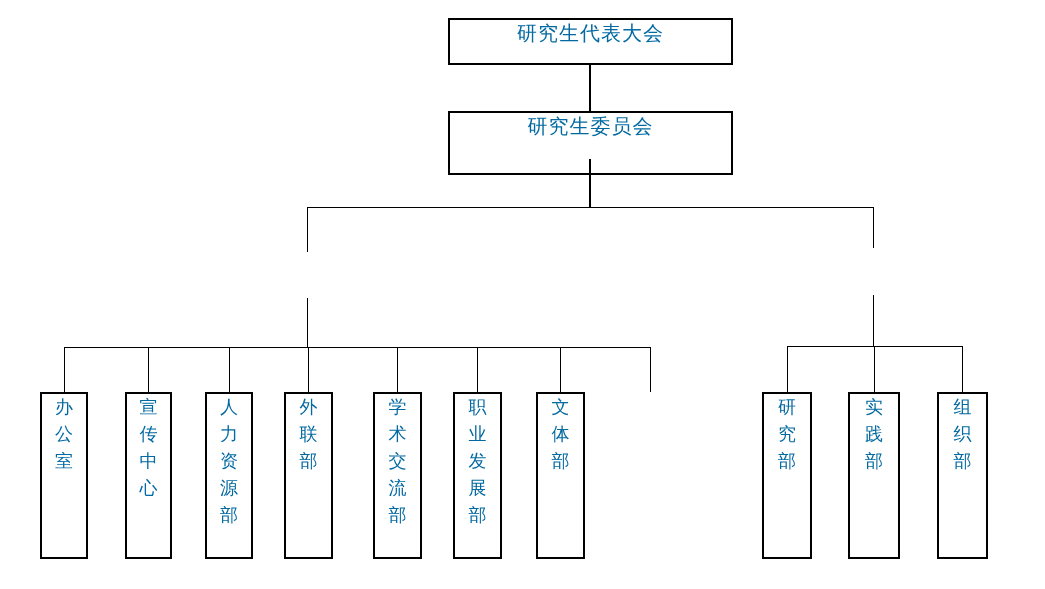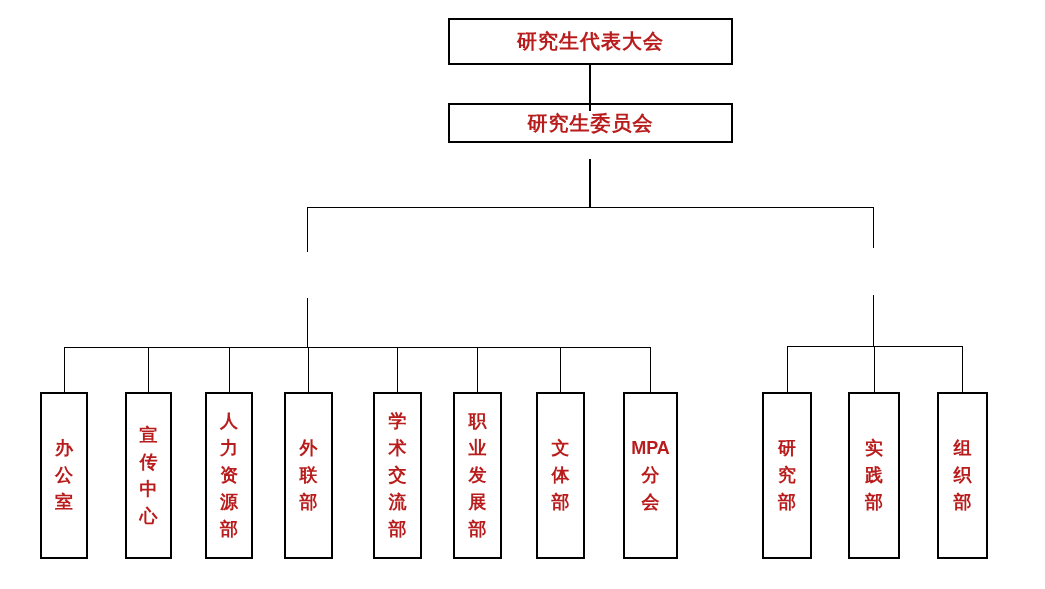--- a/index.html
+++ b/index.html
@@ -11,25 +11,24 @@
     height: 589px;
     background: #ffffff;
     overflow: hidden;
     color: #000000;
   }
   .box {
     position: absolute;
     border: 2px solid #000000;
     background: #ffffff;
     display: flex;
-    align-items: center;
+    align-items: flex-start;
     justify-content: center;
     text-align: center;
-    color: #b91c1c;
-    font-weight: bold;
+    color: #0369a1;
   }
   .hbox {
     font-size: 20px;
     letter-spacing: 1px;
     white-space: nowrap;
   }
   .vbox {
     font-size: 18px;
     line-height: 27px;
   }
@@ -38,21 +37,21 @@
 </style>
 </head>
 <body>
 
 <div class="canvas">
 
   <div class="box hbox" style="left:448px;top:18px;width:285px;height:47px">
     <span>研究生代表大会</span>
   </div>
 
-  <div class="box hbox" style="left:448px;top:103px;width:285px;height:40px">
+  <div class="box hbox" style="left:448px;top:111px;width:285px;height:64px">
     <span>研究生委员会</span>
   </div>
 
 
   <div class="box vbox" style="left:40px;top:392px;width:48px;height:167px">
     <span>办
 公
 室</span>
   </div>
   <div class="box vbox" style="left:125px;top:392px;width:47px;height:167px">
@@ -85,25 +84,20 @@
 业
 发
 展
 部</span>
   </div>
   <div class="box vbox" style="left:536px;top:392px;width:49px;height:167px">
     <span>文
 体
 部</span>
   </div>
-  <div class="box vbox" style="left:623px;top:392px;width:55px;height:167px">
-    <span>MPA
-分
-会</span>
-  </div>
 
   <div class="box vbox" style="left:762px;top:392px;width:50px;height:167px">
     <span>研
 究
 部</span>
   </div>
   <div class="box vbox" style="left:848px;top:392px;width:52px;height:167px">
     <span>实
 践
 部</span>

